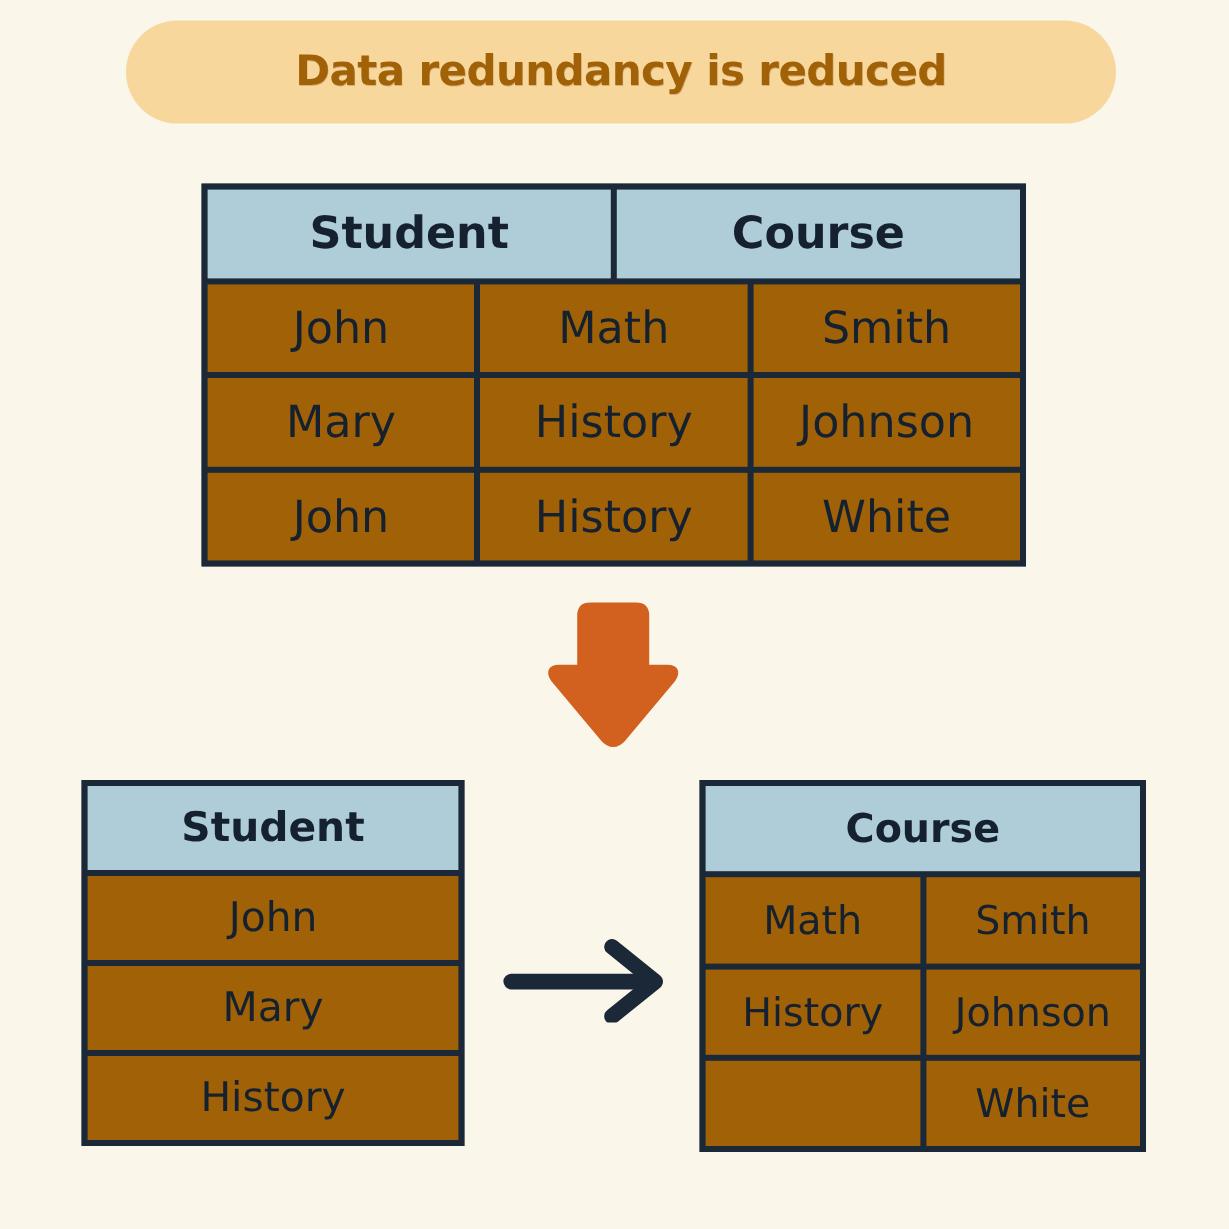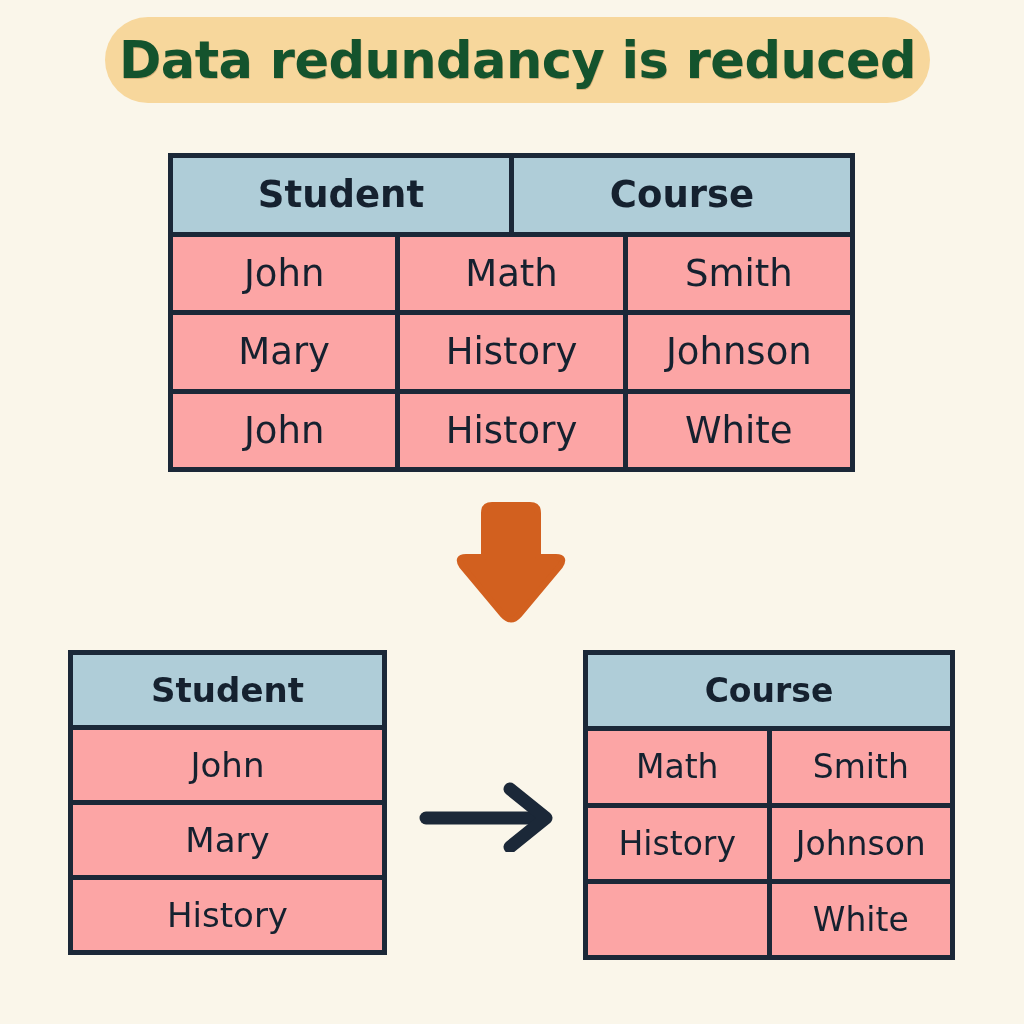--- a/index.html
+++ b/index.html
@@ -31,22 +31,22 @@
     height: 86px;
     background: #f7d79c;
     border-radius: 43px;
     display: flex;
     align-items: center;
     justify-content: center;
   }
   .title-text {
     font-family: "DejaVu Sans", sans-serif;
     font-weight: bold;
-    font-size: 51px;
-    color: #14532d;
+    font-size: 35px;
+    color: #a16207;
     letter-spacing: -0.5px;
     white-space: nowrap;
     text-shadow: 0.5px 0.5px 0 rgba(120,60,20,0.25);
   }
 
   
   .tbl {
     position: absolute;
     box-sizing: border-box;
     border: 5px solid #1b2838;
@@ -56,21 +56,21 @@
     gap: 5px;
   }
   .trow {
     display: flex;
     flex-direction: row;
     gap: 5px;
     flex: 1 1 auto;
   }
   .cell {
     box-sizing: border-box;
-    background: #fca5a5;
+    background: #a16207;
     display: flex;
     align-items: center;
     justify-content: center;
     color: #15212f;
     font-size: 35px;
     font-family: "DejaVu Sans", sans-serif;
     flex: 1 1 0;
     overflow: hidden;
     white-space: nowrap;
   }

